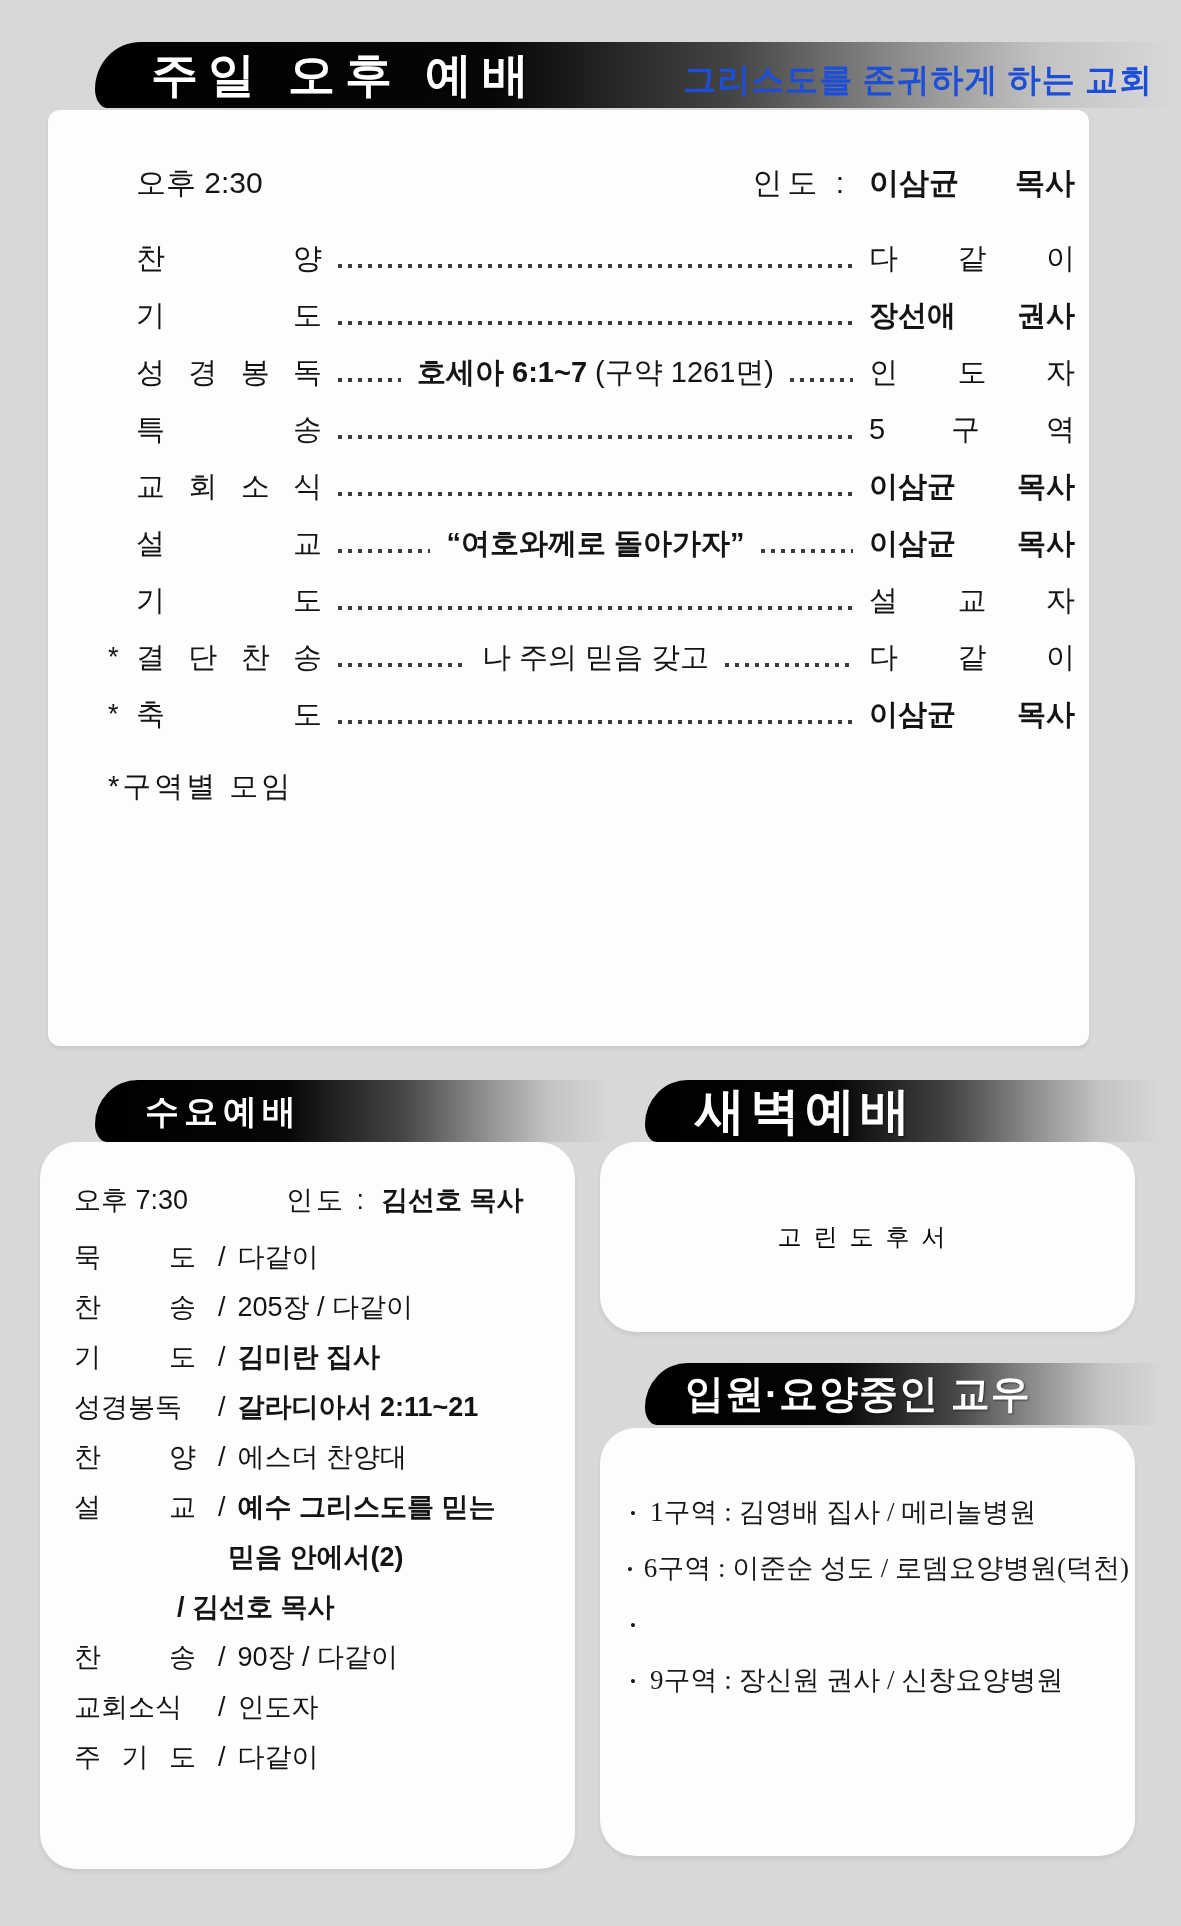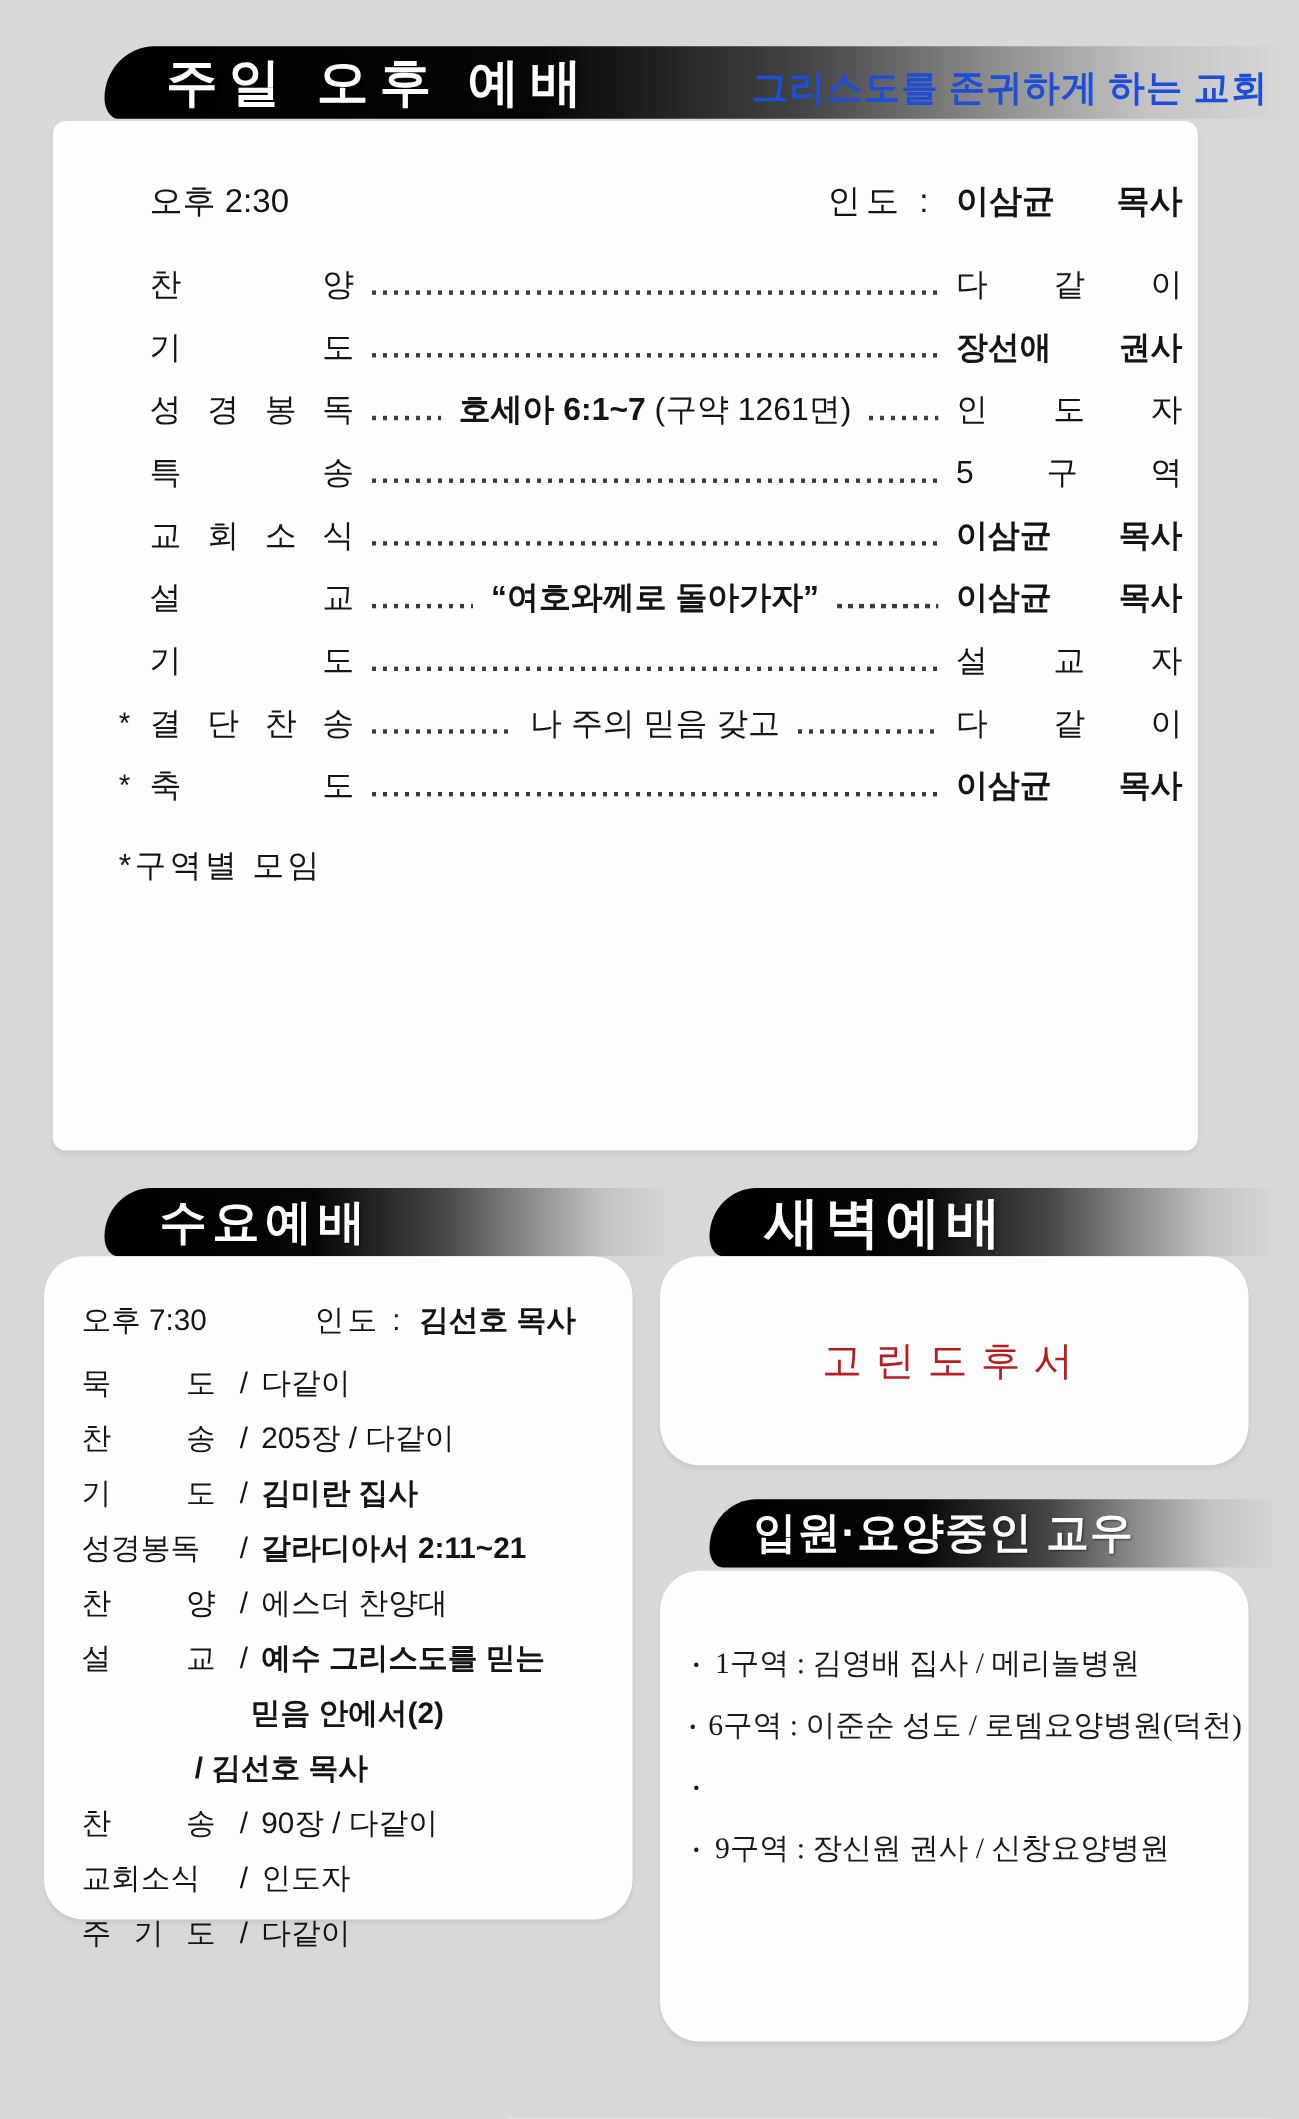--- a/index.html
+++ b/index.html
@@ -19,36 +19,36 @@
     border-bottom-left-radius:16px 24px;
     border-top-right-radius:8px;
     border-bottom-right-radius:8px;
     background:linear-gradient(to right,#000 0,#060606 36%,#454545 58%,#909090 74%,#c3c3c3 86%,rgba(216,216,216,0) 98%);
     color:#fff;
     font-weight:bold;
     white-space:nowrap;
     text-shadow:1px 1px 2px rgba(0,0,0,.55);
   }
   .banner-top{left:95px;top:42px;width:1045px;height:66px;font-size:47px;line-height:66px;padding-left:56px;letter-spacing:10px;}
-  .banner-wed{left:95px;top:1080px;width:478px;font-size:43px;line-height:62px;padding-left:50px;letter-spacing:5px;}
+  .banner-wed{left:95px;top:1080px;width:478px;font-size:34px;line-height:62px;padding-left:50px;letter-spacing:5px;}
   .banner-dawn{left:645px;top:1080px;width:478px;font-size:50px;line-height:62px;padding-left:50px;letter-spacing:5px;}
   .banner-care{left:645px;top:1363px;width:490px;font-size:39px;line-height:62px;padding-left:40px;letter-spacing:1px;}
   .motto{
     position:absolute;top:58px;right:28px;
     font-family:"Liberation Serif", serif;
     font-weight:bold;font-size:33px;letter-spacing:1px;color:#1d4ed8;
     white-space:nowrap;
   }
   
   .whitebox{
     position:absolute;background:#fdfdfd;
     box-shadow:0 3px 4px rgba(0,0,0,.07);
   }
   .box-main{left:48px;top:110px;width:1041px;height:936px;border-radius:12px;}
-  .box-wed{left:40px;top:1142px;width:535px;height:603px;border-radius:36px;}
+  .box-wed{left:40px;top:1142px;width:535px;height:727px;border-radius:36px;}
   .box-dawn{left:600px;top:1142px;width:535px;height:190px;border-radius:36px;display:flex;align-items:center;justify-content:center;}
   .box-care{left:600px;top:1428px;width:535px;height:428px;border-radius:36px;}
   
   .main-content{padding:42px 14px 0 60px;}
   .time-row{display:flex;justify-content:space-between;align-items:center;height:62px;margin-left:28px;font-size:30px;}
   .time-row .lead-group{display:flex;align-items:center;}
   .inline-label{letter-spacing:5px;font-size:30px;}
   .lead-name{width:206px;margin-left:20px;font-weight:bold;font-size:30px;text-align:justify;text-align-last:justify;}
   .rows-gap{height:16px;}
   .srow{display:flex;align-items:center;height:57px;}
@@ -66,21 +66,21 @@
   .wed-time{width:130px;}
   .wed-lead-label{margin-left:82px;letter-spacing:3px;}
   .wed-lead-name{margin-left:14px;font-weight:bold;}
   .wline{display:flex;align-items:center;height:50px;}
   .wlbl{width:122px;text-align:justify;text-align-last:justify;}
   .wsep{margin:0 12px 0 22px;}
   .wcont{height:50px;display:flex;align-items:center;}
   .ind1{padding-left:154px;}
   .ind2{padding-left:103px;}
   
-  .scripture{font-family:"Liberation Serif", serif;font-size:36px;letter-spacing:12px;color:#b91c1c;}
+  .scripture{font-family:"Liberation Serif", serif;font-size:24px;letter-spacing:12px;color:#000000;}
   
   .care-content{padding:56px 6px 0 16px;}
   .citem{display:flex;align-items:center;height:56px;font-family:"Liberation Serif", serif;font-size:27px;color:#1a1a1a;}
   .bullet{width:34px;text-align:center;font-size:17px;padding-top:3px;}
   .ctext{white-space:nowrap;}
 </style>
 </head>
 <body>
 
 <div class="page">

